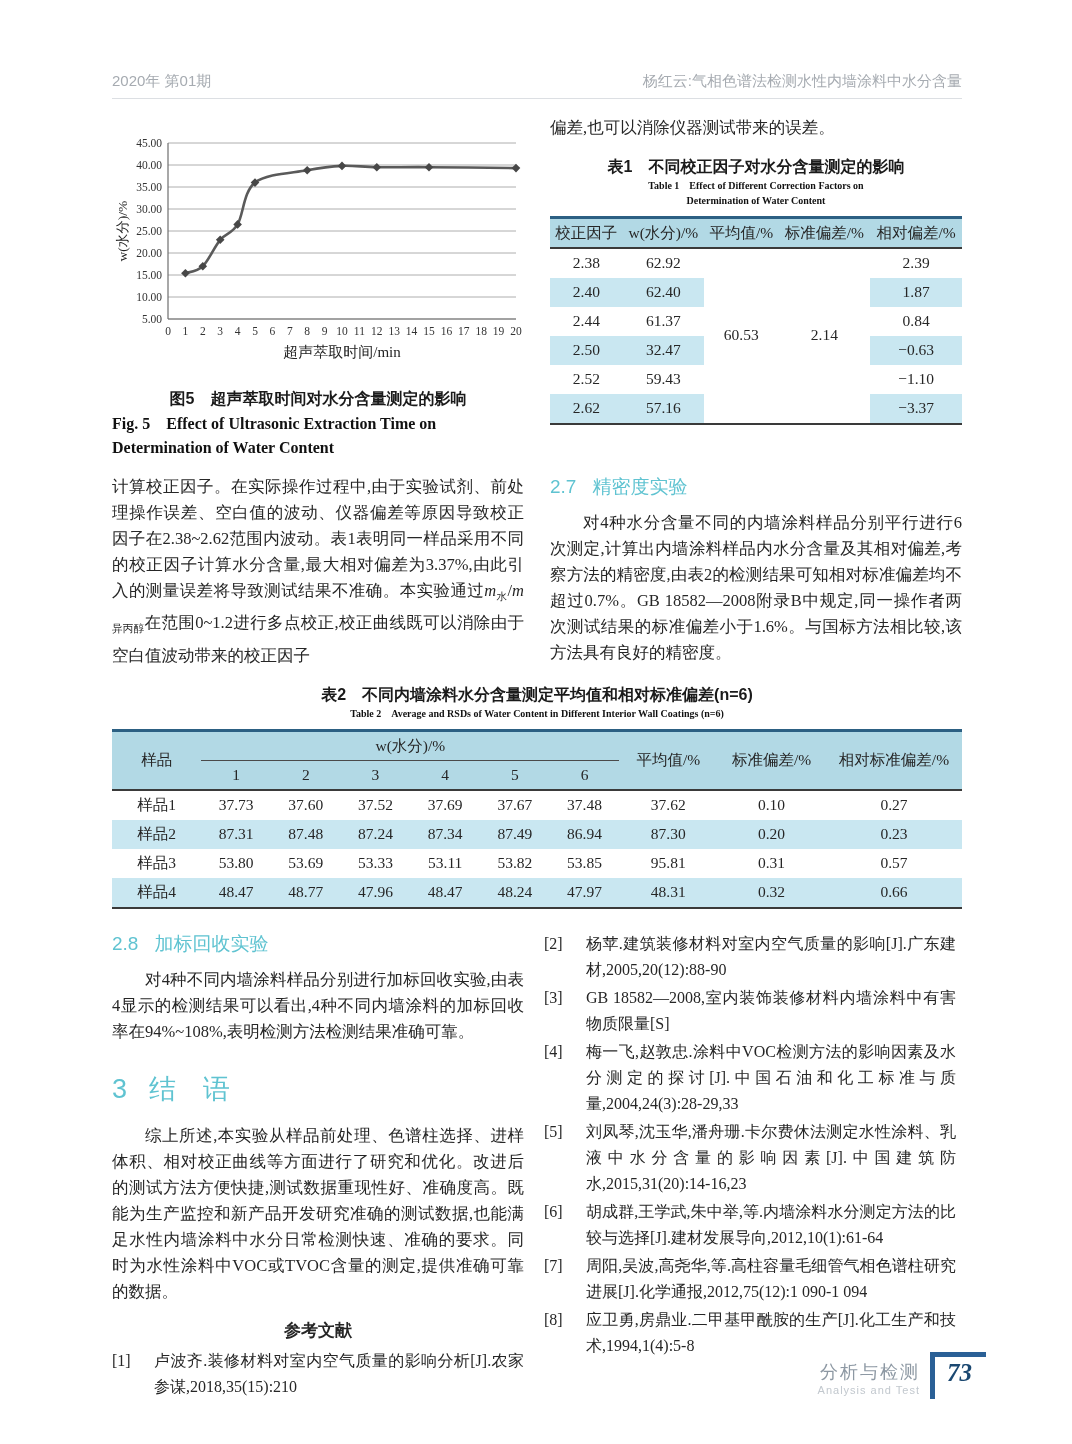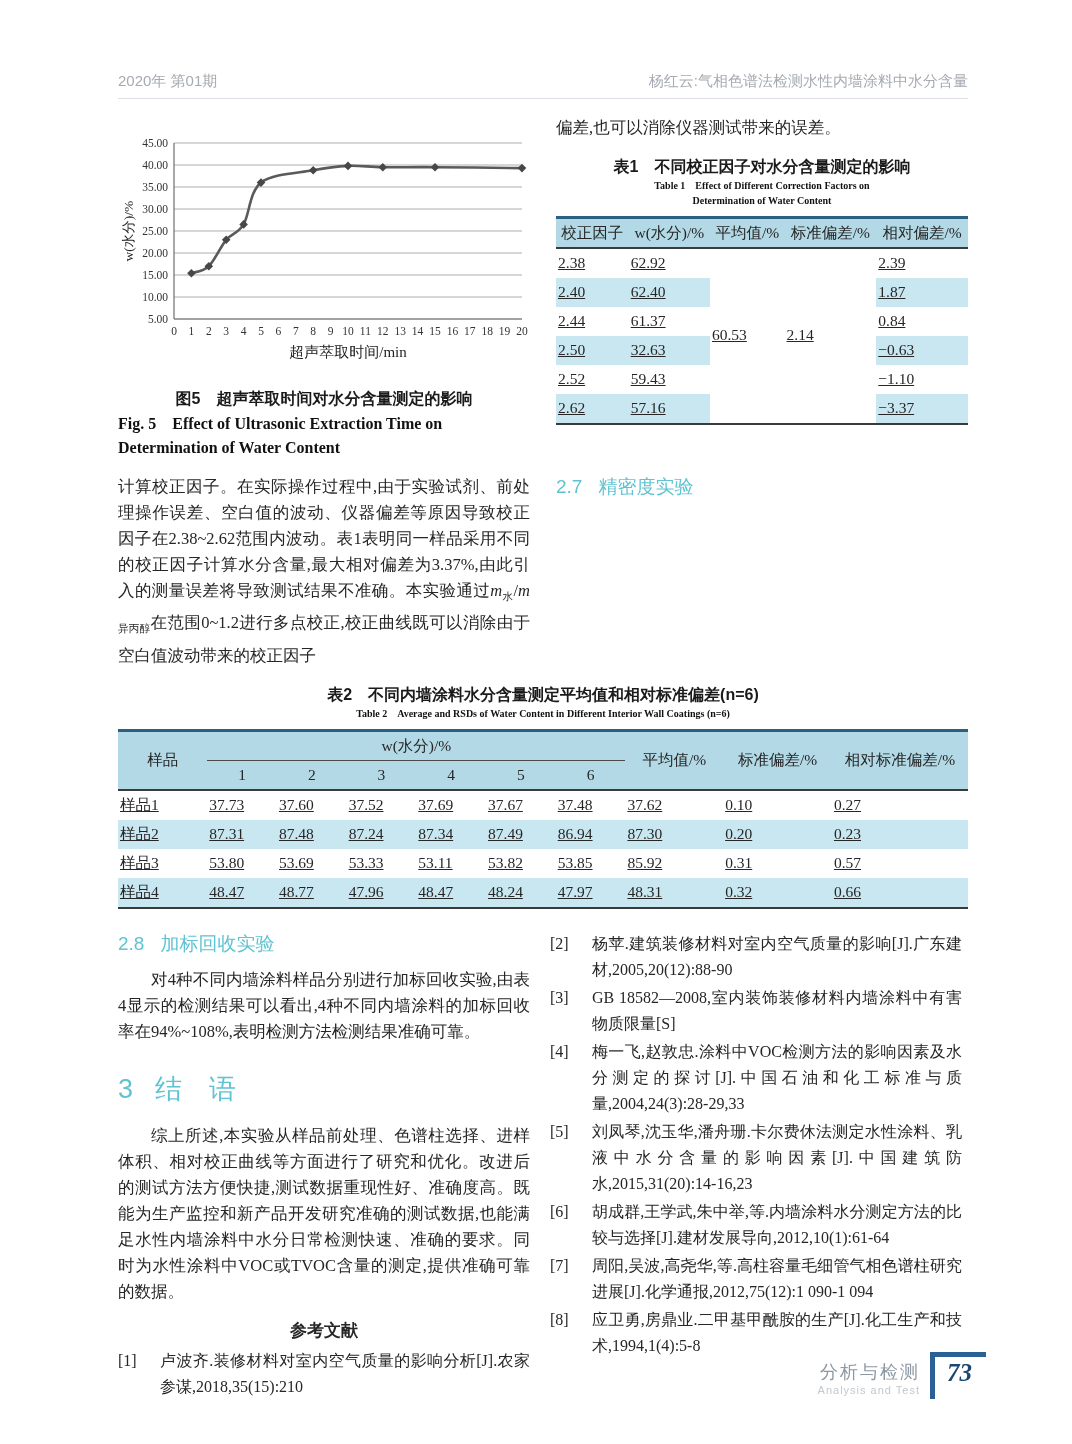--- a/index.html
+++ b/index.html
@@ -1,18 +1,18 @@
 <!DOCTYPE html>
 <html><head>
 <meta charset="utf-8">
 <style>
   html,body{margin:0;padding:0;background:#ffffff;}
   body{width:1072px;height:1444px;font-family:"Liberation Serif","DejaVu Serif",serif;color:#262626;}
   .page{position:relative;width:1072px;height:1444px;overflow:hidden;background:#fff;}
-  .content{position:absolute;left:118px;top:72px;width:850px;}
+  .content{position:absolute;left:112px;top:72px;width:850px;}
 
   
   .pagehead{display:flex;justify-content:space-between;align-items:flex-end;
     font-family:"Liberation Sans","DejaVu Sans",sans-serif;font-size:15px;color:#a6abb1;
     padding-bottom:7px;border-bottom:1px solid #dcdfe3;}
 
   
   .cols{display:flex;gap:26px;}
   .col{width:412px;}
 
@@ -30,21 +30,21 @@
   
   .tcap-zh{text-align:center;font-family:"Liberation Sans","DejaVu Sans",sans-serif;
     font-weight:bold;font-size:16px;color:#1a1a1a;}
   .tcap-en{text-align:center;font-weight:bold;font-size:10px;line-height:1.5;color:#111;}
 
   
   table{border-collapse:collapse;width:100%;}
   .dtable{border-top:3px solid #2c6083;border-bottom:2px solid #3a3a3a;font-size:15.5px;}
   .dtable th{background:#b2d9e5;font-weight:normal;padding:4px 2px;text-align:center;line-height:1.3;}
   .dtable thead{border-bottom:2px solid #3a3a3a;}
-  .dtable td{text-align:left;padding:4px 2px;line-height:1.35;text-decoration:underline;}
+  .dtable td{text-align:center;padding:4px 2px;line-height:1.35;}
   .dtable td.band{background:#c9e7f1;}
   .dtable tr.band td{background:#c9e7f1;}
   .dtable td.merged{background:#fff;vertical-align:middle;}
   .subline{border-bottom:1.5px solid #4a4a4a;}
 
   
   .sec-h{font-family:"Liberation Sans","DejaVu Sans",sans-serif;color:#5fc3d1;font-weight:500;
     font-size:19px;margin:0 0 10px 0;}
   .sec-h .sec-title{margin-left:16px;}
   .sec-h2{font-family:"Liberation Sans","DejaVu Sans",sans-serif;color:#5fc3d1;font-weight:500;
@@ -174,21 +174,21 @@
                 <td class="band">62.40</td>
                 <td class="band">1.87</td>
               </tr>
               <tr>
                 <td>2.44</td>
                 <td>61.37</td>
                 <td>0.84</td>
               </tr>
               <tr>
                 <td class="band">2.50</td>
-                <td class="band">32.63</td>
+                <td class="band">32.47</td>
                 <td class="band">−0.63</td>
               </tr>
               <tr>
                 <td>2.52</td>
                 <td>59.43</td>
                 <td>−1.10</td>
               </tr>
               <tr>
                 <td class="band">2.62</td>
                 <td class="band">57.16</td>
@@ -200,20 +200,21 @@
     </div>
 
     <div class="cols" style="margin-top:14px;">
       <div class="col">
         <p class="para"><span>计算校正因子。在实际操作过程中,由于实验试剂、前处理操作误差、空白值的波动、仪器偏差等原因导致校正因子在2.38~2.62范围内波动。表1表明同一样品采用不同的校正因子计算水分含量,最大相对偏差为3.37%,由此引入的测量误差将导致测试结果不准确。本实验通过</span><i class="var">m</i><sub class="subcn">水</sub><span>/</span><i class="var">m</i><sub class="subcn">异丙醇</sub><span>在范围0~1.2进行多点校正,校正曲线既可以消除由于空白值波动带来的校正因子</span></p>
       </div>
       <div class="col">
         <h3 class="sec-h">
           <span>2.7</span><span class="sec-title">精密度实验</span>
         </h3>
+        <p class="para indent">对4种水分含量不同的内墙涂料样品分别平行进行6次测定,计算出内墙涂料样品内水分含量及其相对偏差,考察方法的精密度,由表2的检测结果可知相对标准偏差均不超过0.7%。GB 18582—2008附录B中规定,同一操作者两次测试结果的标准偏差小于1.6%。与国标方法相比较,该方法具有良好的精密度。</p>
       </div>
     </div>
 
     <div class="tcap-zh" style="margin-top:16px;">表2　不同内墙涂料水分含量测定平均值和相对标准偏差(n=6)</div>
     <div class="tcap-en">Table 2　Average and RSDs of Water Content in Different Interior Wall Coatings (n=6)</div>
     <table class="dtable" id="table2" style="margin-top:8px;">
         <colgroup>
           <col style="width: 10.5%;">
           <col style="width: 8.2%;">
           <col style="width: 8.2%;">
@@ -268,21 +269,21 @@
             <td>0.23</td>
           </tr>
           <tr>
             <td>样品3</td>
             <td>53.80</td>
             <td>53.69</td>
             <td>53.33</td>
             <td>53.11</td>
             <td>53.82</td>
             <td>53.85</td>
-            <td>85.92</td>
+            <td>95.81</td>
             <td>0.31</td>
             <td>0.57</td>
           </tr>
           <tr class="band">
             <td>样品4</td>
             <td>48.47</td>
             <td>48.77</td>
             <td>47.96</td>
             <td>48.47</td>
             <td>48.24</td>

